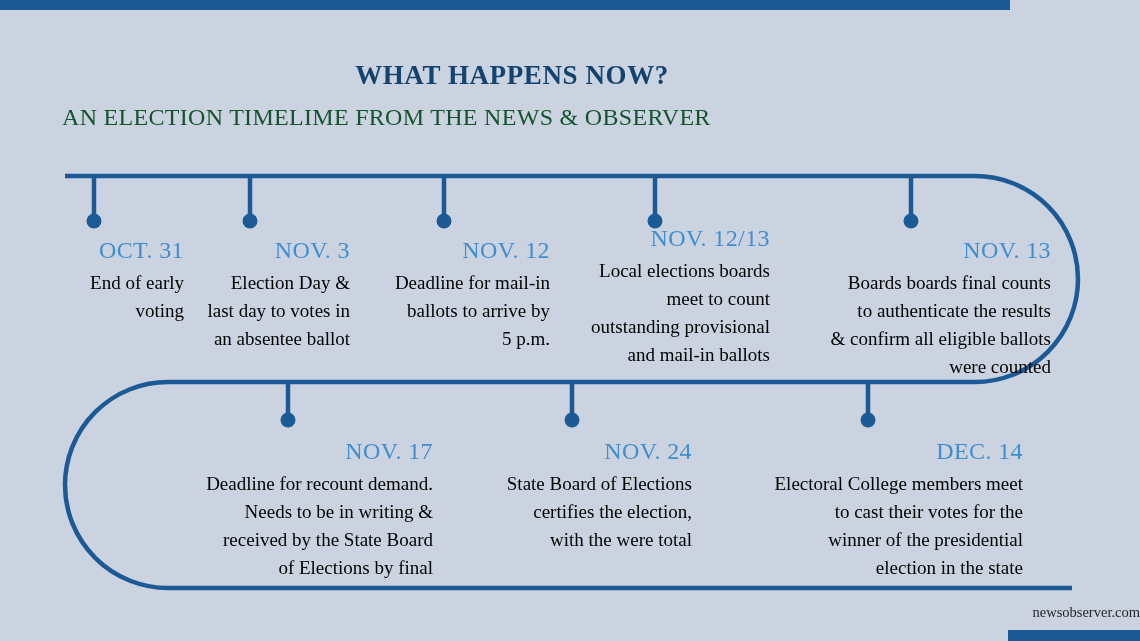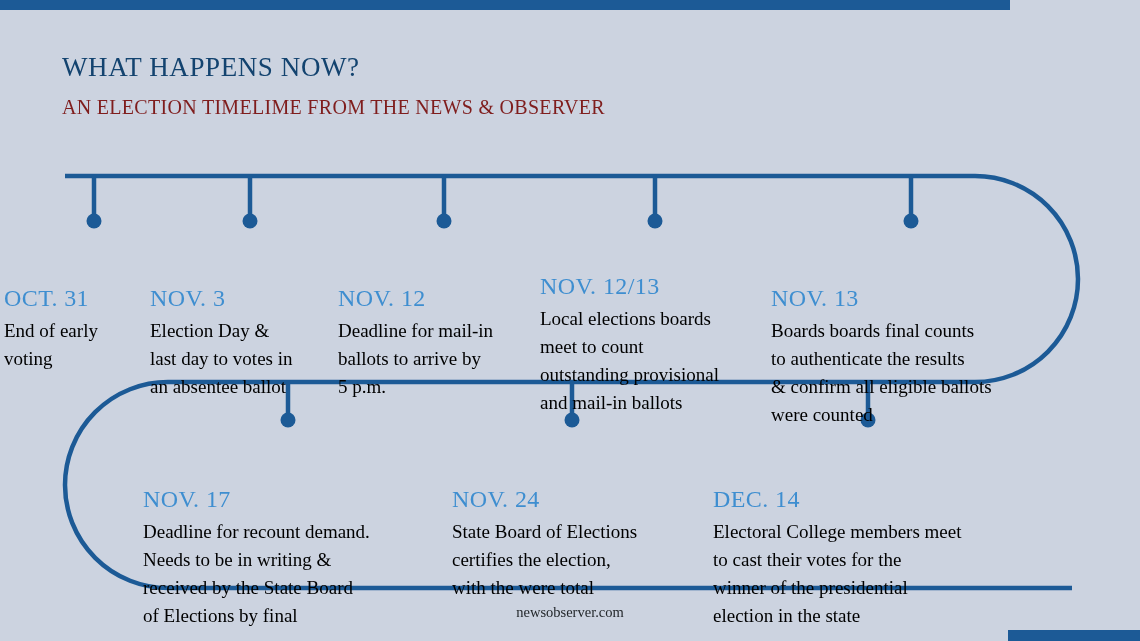--- a/index.html
+++ b/index.html
@@ -42,50 +42,50 @@
 
   
   .header {
     position: absolute;
     left: 62px;
     top: 52px;
     width: 900px;
   }
   .title {
     font-size: 27px;
-    font-weight: normal;
+    font-weight: bold;
     color: #13436f;
     letter-spacing: 0.6px;
     line-height: 1.15;
-    margin: 0;
-    white-space: nowrap;
+    margin: 8px;
+    white-space: nowrap;
+    text-align: center;
   }
   .subtitle {
-    font-size: 20px;
-    color: #7f1d1d;
+    font-size: 24px;
+    color: #14532d;
     letter-spacing: 0.3px;
     margin: 13px 0 0 0;
     white-space: nowrap;
   }
 
   
   .track {
     position: absolute;
     left: 0;
     top: 0;
     width: 1140px;
     height: 641px;
     pointer-events: none;
   }
 
   
   .entry {
     position: absolute;
-    text-align: left;
-    margin-top: 48px;
+    text-align: right;
   }
   .entry .date {
     color: #3e8ed0;
     font-size: 24px;
     line-height: 1.18;
     letter-spacing: 0.4px;
     white-space: nowrap;
     margin-bottom: 5px;
   }
   .entry .desc {
@@ -97,21 +97,21 @@
     display: block;
     white-space: nowrap;
   }
 
   
   .footer {
     position: absolute;
     left: 0;
     top: 604px;
     width: 1140px;
-    text-align: center;
+    text-align: right;
     color: #23272b;
     font-size: 14.5px;
   }
 </style>
 </head>
 <body>
 
 <div id="infographic">
 
   <div class="bar-top"></div>

